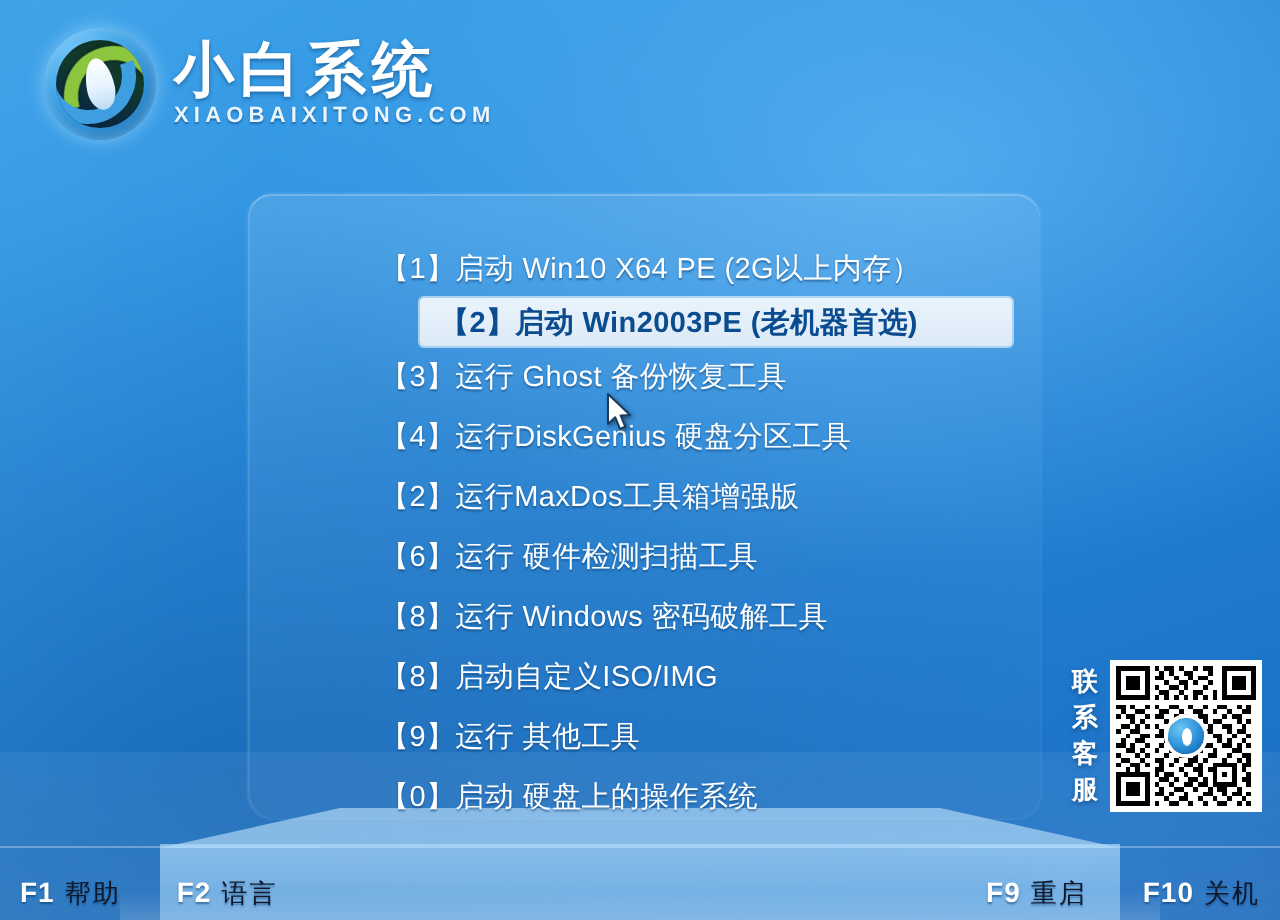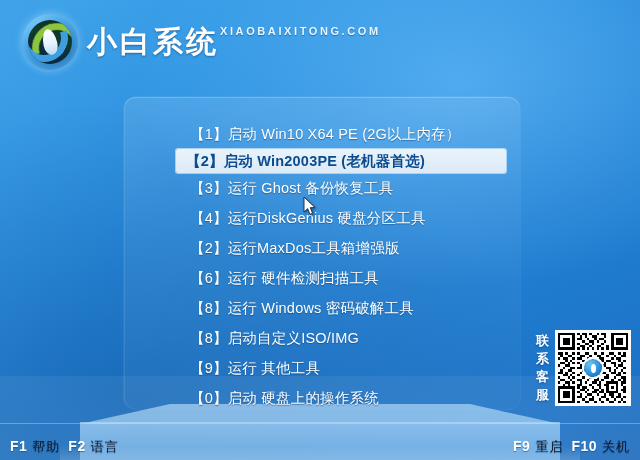--- a/index.html
+++ b/index.html
@@ -136,21 +136,21 @@
   }
   .logo-mark .swirl {
     position: absolute;
     left: 50%; top: 50%;
     width: 14px; height: 26px;
     margin: -13px 0 0 -7px;
     border-radius: 50% 50% 50% 50% / 60% 60% 40% 40%;
     background: linear-gradient(180deg, #ffffff 0%, #e6f4ff 55%, #bcdcf4 100%);
     transform: rotate(-12deg);
   }
-  .logo-text { display: flex; flex-direction: row; gap: 1px; }
+  .logo-text { display: flex; flex-direction: column; gap: 1px; }
   .logo-cn {
     font-size: 30px;
     font-weight: 700;
     color: #ffffff;
     letter-spacing: 3px;
     line-height: 1.05;
     text-shadow: 0 1px 2px rgba(10,60,110,0.55);
   }
   .logo-en {
     font-size: 11px;
@@ -193,21 +193,21 @@
     color: #ffffff;
     letter-spacing: 0.2px;
     white-space: nowrap;
     text-shadow: 0 1px 1px rgba(12,62,112,0.55);
   }
   .menu-item.selected {
     background: linear-gradient(180deg, #e9f3fb 0%, #dceaf7 100%);
     color: #0b4b8f;
     font-weight: 700;
     text-shadow: none;
-    margin: 0 14px 0 52px;
+    margin: 0 14px 0 86px;
     padding-left: 10px;
     height: 24px;
     border-radius: 2px;
     box-shadow: 0 0 0 1px rgba(255,255,255,0.55);
   }
 
   
   .support {
     position: absolute;
     right: 12px;
@@ -258,21 +258,21 @@
     position: absolute;
     left: 0; right: 0;
     bottom: 0;
     height: 26px;
     display: flex;
     align-items: center;
     justify-content: space-between;
     padding: 0 10px;
     box-sizing: border-box;
   }
-  .status-group { display: flex; align-items: baseline; gap: 8px; }
+  .status-group { display: flex; align-items: baseline; gap: 28px; }
   .status-item { display: flex; align-items: baseline; gap: 5px; }
   .status-key {
     font-size: 14px;
     font-weight: 700;
     color: #ffffff;
     letter-spacing: 0.5px;
     text-shadow: 0 1px 1px rgba(10,60,110,0.55);
   }
   .status-val {
     font-size: 13px;

